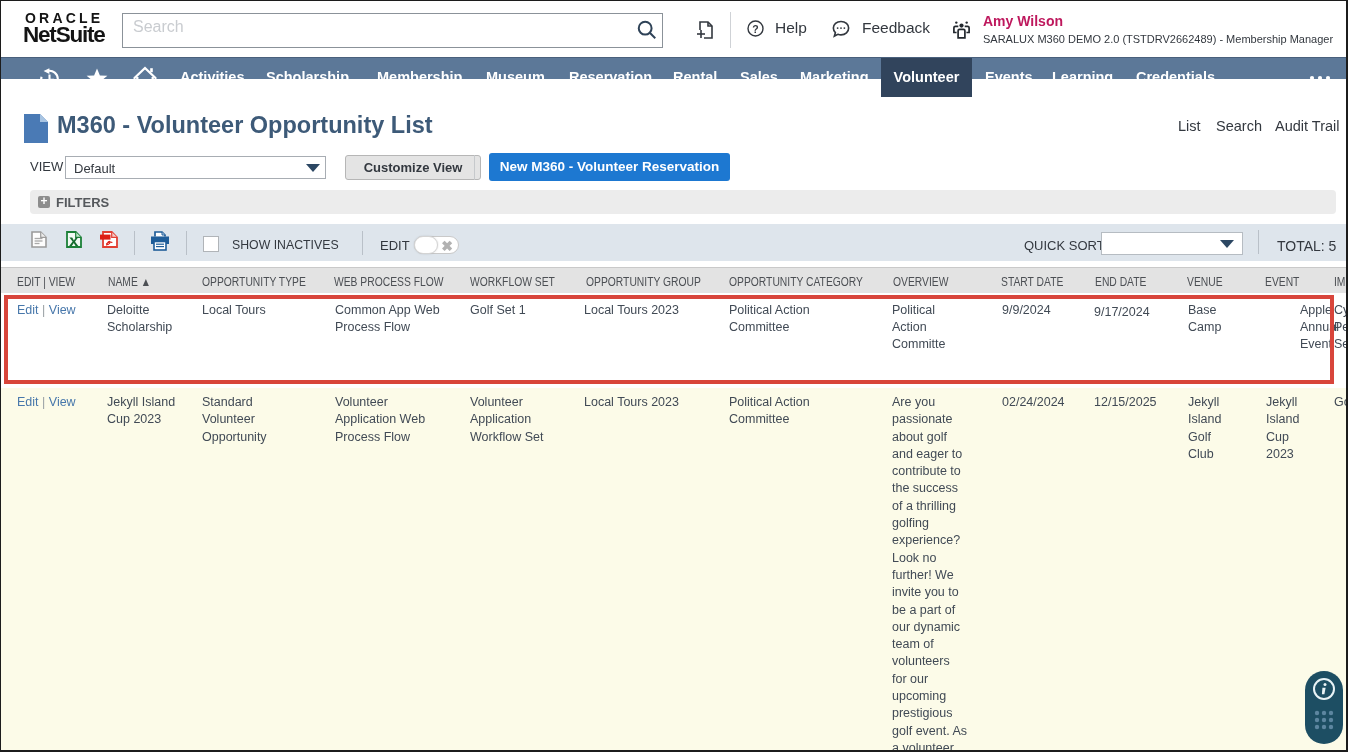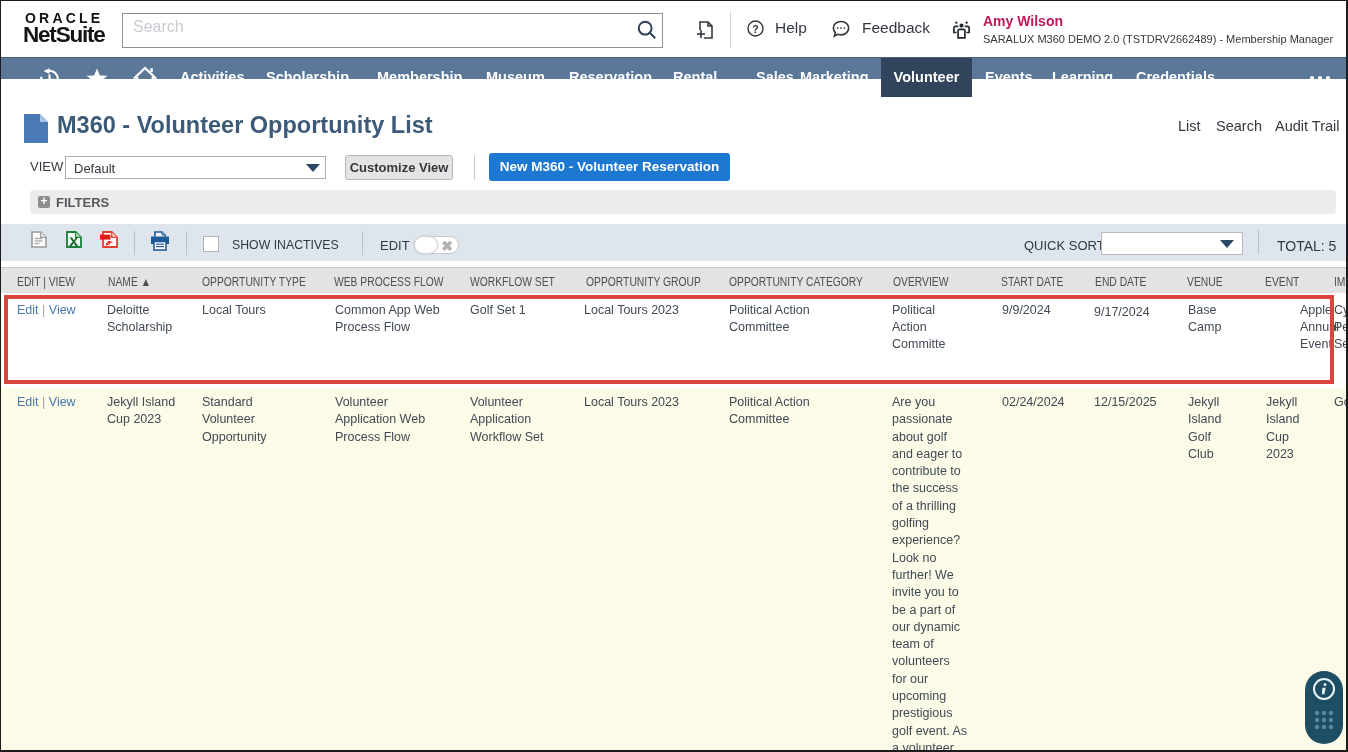--- a/index.html
+++ b/index.html
@@ -27,21 +27,21 @@
 
   
   #titletext { left:57px; top:112px; font-size:23.5px; font-weight:bold; color:#3d5a78; }
   .pagelinks { top:118px; font-size:14.5px; color:#33383f; }
 
   
   #viewlabel { left:30px; top:159px; font-size:13px; color:#33383f; }
   #viewdd { left:65px; top:156px; width:261px; height:23px; border:1px solid #a8adb3; background:#fff; }
   #viewdd .val { position:absolute; left:8px; top:4px; font-size:13px; color:#33383f; }
   .ddarrow { width:0; height:0; border-left:7px solid transparent; border-right:7px solid transparent; border-top:8px solid #2c4763; }
-  #custbtn { left:345px; top:155px; width:108px; height:25px; background:#e4e4e4; border:1px solid #b6b6b6; border-radius:3px; font-size:13px; font-weight:bold; color:#33383f; text-align:center; line-height:23px; }
+  #custbtn { left:345px; top:155px; width:136px; height:25px; background:#e4e4e4; border:1px solid #b6b6b6; border-radius:3px; font-size:13px; font-weight:bold; color:#33383f; text-align:center; line-height:23px; }
   #vsep { left:474px; top:155px; width:1px; height:25px; background:#c6c9cc; }
   #newbtn { left:489px; top:153px; width:241px; height:28px; background:#1d78d1; border-radius:3px; color:#fff; font-size:13.5px; font-weight:bold; text-align:center; line-height:28px; }
 
   
   #filters { left:30px; top:190px; width:1306px; height:24px; background:#ececec; border-radius:4px; }
   #fplus { left:38px; top:196px; width:12px; height:12px; background:#8d8d8d; border-radius:2px; color:#fff; font-size:12px; line-height:11px; text-align:center; font-weight:bold; }
   #ftext { left:56px; top:195px; font-size:13px; font-weight:bold; color:#55585c; }
 
   
   #toolbar { left:0; top:224px; width:1348px; height:37px; background:#dee5ec; }
@@ -123,21 +123,21 @@
       <path d="M4.3 11 L4.3 21.8 L19.7 21.8 L19.7 11"></path>
       <rect x="9.7" y="13.7" width="4.6" height="4.6" fill="#fff" stroke="none"></rect>
       <rect x="17.2" y="2.2" width="2.6" height="4" fill="#fff" stroke="none"></rect>
     </svg>
 <div class="navitem" style="left:180px;">Activities</div>
   <div class="navitem" style="left:266px;">Scholarship</div>
   <div class="navitem" style="left:377px;">Membership</div>
   <div class="navitem" style="left:486px;">Museum</div>
   <div class="navitem" style="left:569px;">Reservation</div>
   <div class="navitem" style="left:673px;">Rental</div>
-  <div class="navitem" style="left:740px;margin-left:16px;">Sales</div>
+  <div class="navitem" style="left:740px;">Sales</div>
   <div class="navitem" style="left:800px;">Marketing</div>
   <div class="navitem" id="nav-vol" style="left:881px; width:91px; text-align:center;">Volunteer</div>
   <div class="navitem" style="left:985px;">Events</div>
   <div class="navitem" style="left:1052px;">Learning</div>
   <div class="navitem" style="left:1136px;">Credentials</div>
   <svg class="abs" style="left:1309px; top:16px;" width="24" height="8" viewBox="0 0 24 8" fill="#fff">
       <circle cx="3" cy="4" r="2.1"></circle>
       <circle cx="11" cy="4" r="2.1"></circle>
       <circle cx="19" cy="4" r="2.1"></circle>
     </svg>

